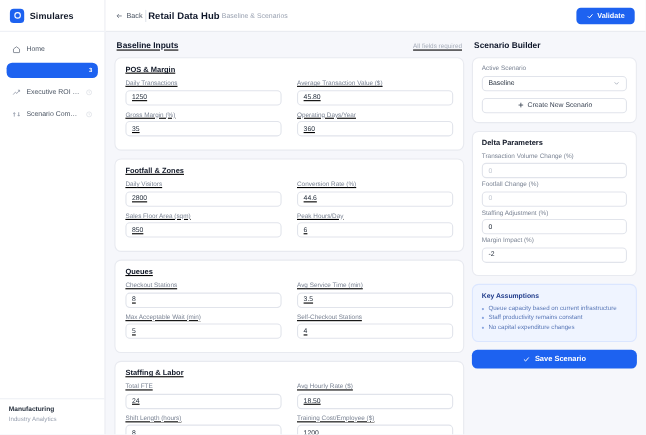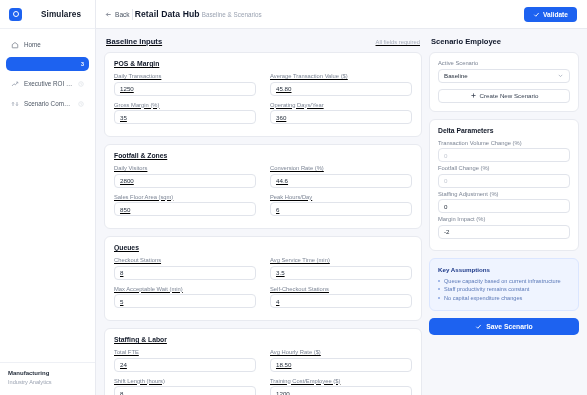--- a/index.html
+++ b/index.html
@@ -13,21 +13,21 @@
 
   
   .sidebar {
     width: 96px; height: 395px;
     background: #ffffff;
     border-right: 1px solid #e8eaf0;
     display: flex; flex-direction: column;
     flex: 0 0 96px;
   }
   .brand {
-    display: flex; align-items: center; gap: 19px;
+    display: flex; align-items: center; gap: 5px;
     padding: 9px 8px 9px 9px;
     border-bottom: 1px solid #eef0f5;
     height: 29px;
   }
   .brand-logo {
     width: 13px; height: 13px; border-radius: 3.5px;
     background: #1d62f0;
     display: flex; align-items: center; justify-content: center;
     flex: 0 0 13px;
   }
@@ -331,21 +331,21 @@
             <div class="field">
               <div class="field-label">Training Cost/Employee ($)</div>
               <div class="field-input">1200</div>
             </div>
           </div>
         </div>
       </section>
 
       <section class="col-side">
         <div class="section-head">
-          <div class="section-title">Scenario Employee</div>
+          <div class="section-title">Scenario Builder</div>
         </div>
 
         <div class="side-card">
           <div class="field-label">Active Scenario</div>
           <div class="select-box">
             <span>Baseline</span>
             <svg class="chev" width="7" height="7" viewBox="0 0 16 16" fill="none" stroke="#9aa2b1" stroke-width="1.6">
               <path d="M4 6.5 8 10.5 12 6.5"></path>
             </svg>
           </div>

